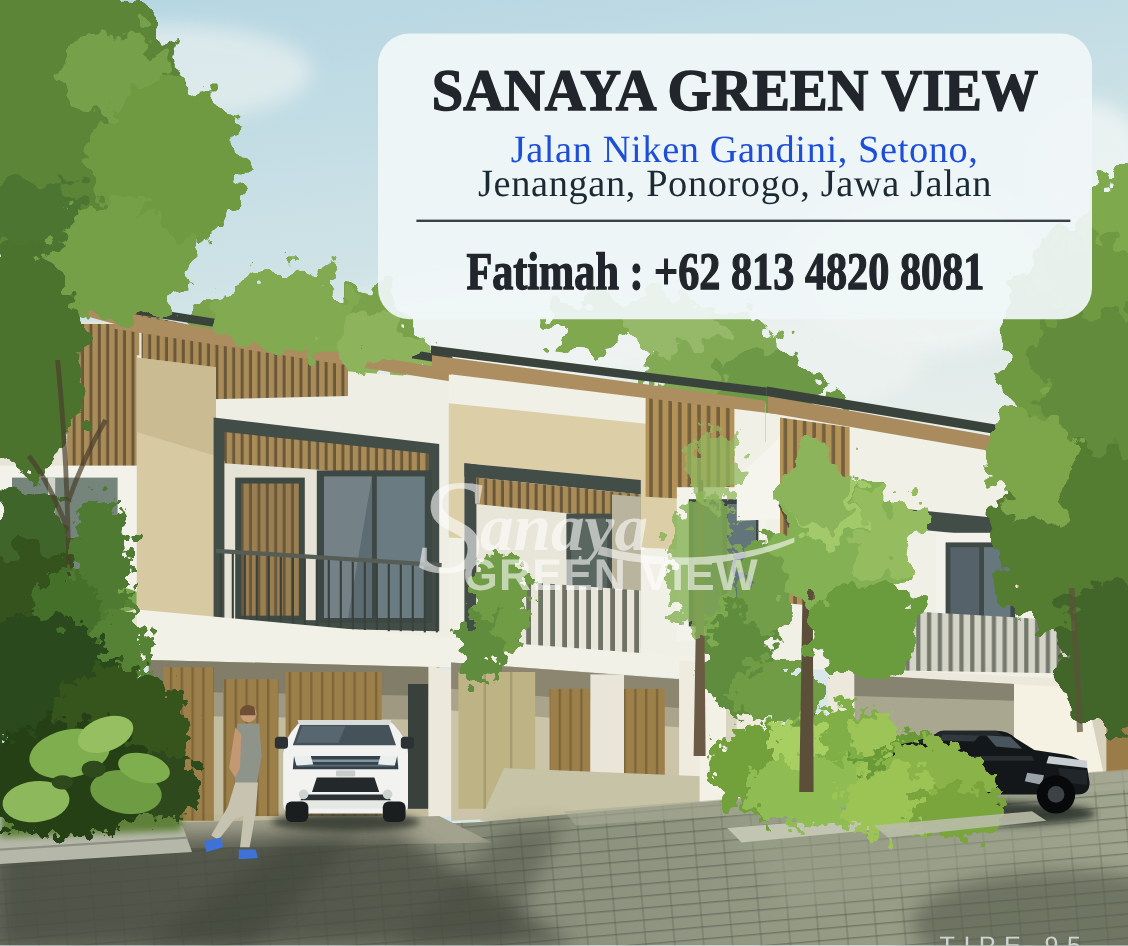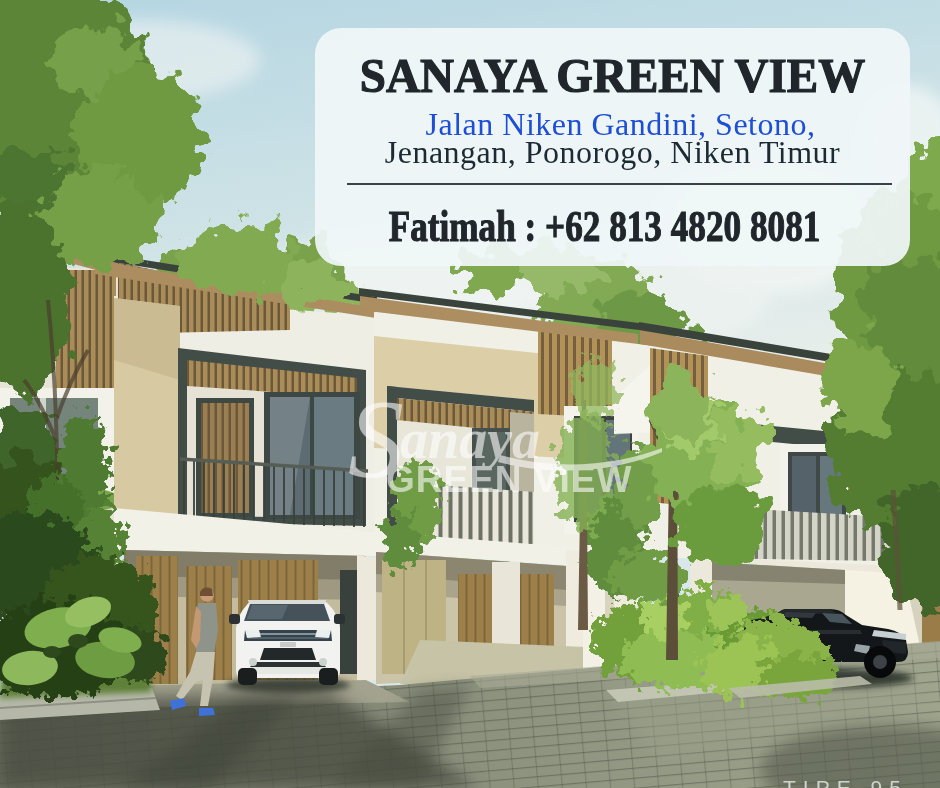--- a/index.html
+++ b/index.html
@@ -474,18 +474,18 @@
 
 <text x="783" y="795" font-family="Liberation Sans,sans-serif" font-size="21" fill="#ced4ce" letter-spacing="7">TIPE 95</text>
 </svg>
 
 <div style="position:absolute;left:315px;top:28px;width:595px;height:238px;background:rgba(240,246,248,0.93);border-radius:26px;"></div>
 
 <div class="serif" style="position:absolute;left:315px;top:47px;width:595px;text-align:center;font-size:49px;font-weight:bold;color:#20262b;-webkit-text-stroke:1.2px #20262b;transform:scaleX(0.96);">SANAYA GREEN VIEW</div>
 
 <div class="serif" style="position:absolute;left:323px;top:106px;width:595px;text-align:center;font-size:32px;color:#1d4ed8;letter-spacing:0.5px;">Jalan Niken Gandini, Setono,</div>
 
-<div class="serif" style="position:absolute;left:315px;top:134px;width:595px;text-align:center;font-size:32px;color:#1c2a33;letter-spacing:0.5px;">Jenangan, Ponorogo, Niken Timur</div>
+<div class="serif" style="position:absolute;left:315px;top:134px;width:595px;text-align:center;font-size:32px;color:#1c2a33;letter-spacing:0.5px;">Jenangan, Ponorogo, Jawa Jalan</div>
 
 <div style="position:absolute;left:347px;top:183px;width:545px;height:2px;background:#3a4248;"></div>
 
 <div class="serif" style="position:absolute;left:307px;top:201px;width:595px;text-align:center;font-size:44px;font-weight:bold;color:#20262b;-webkit-text-stroke:1.1px #20262b;transform:scaleX(0.80);">Fatimah : +62 813 4820 8081</div>
 </div>
 
 </body></html>

